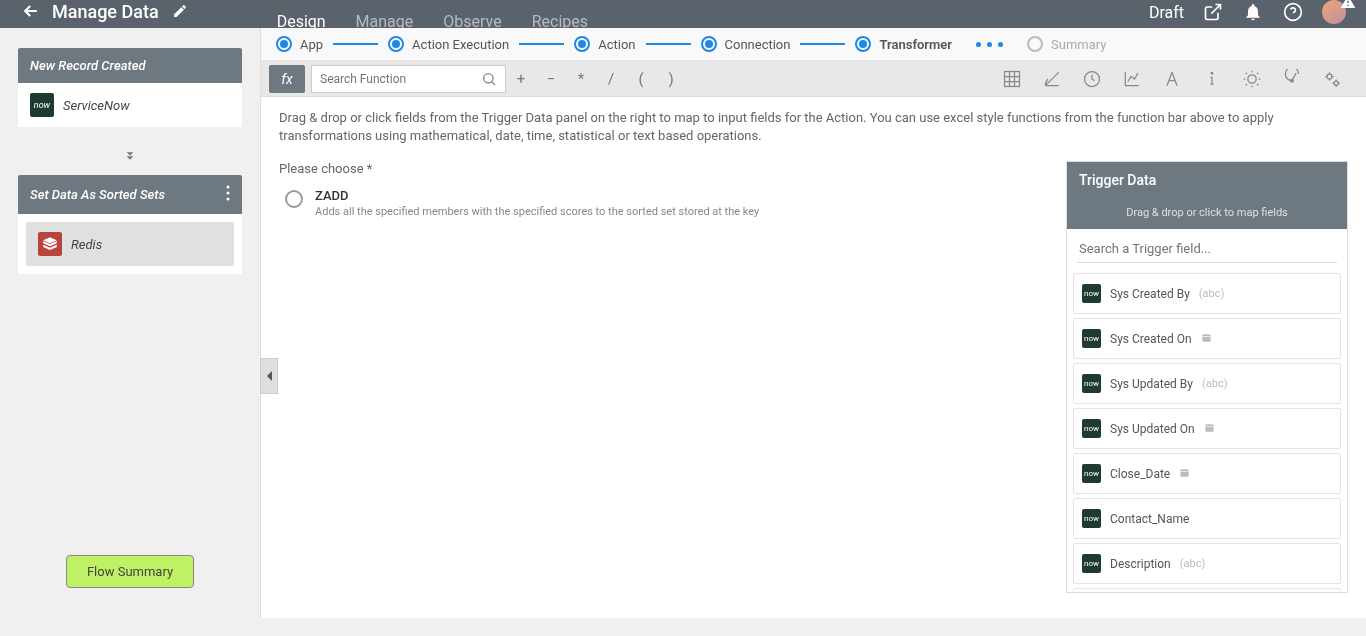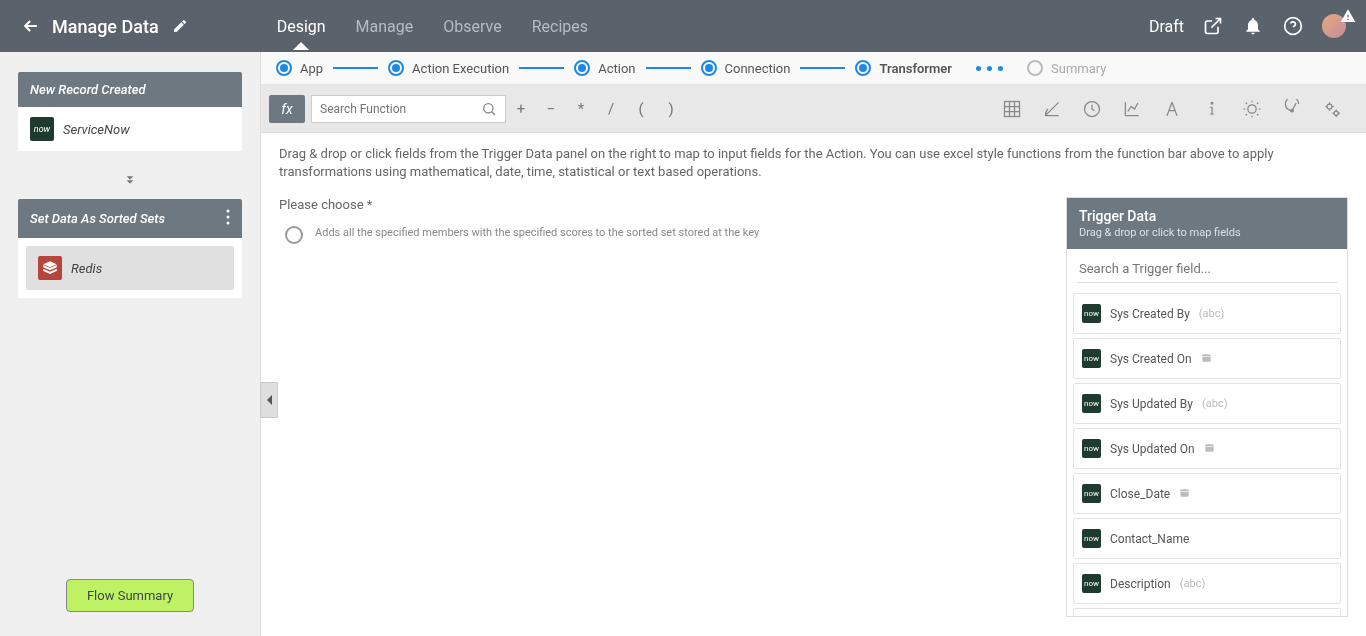--- a/index.html
+++ b/index.html
@@ -1,17 +1,17 @@
 <!DOCTYPE html>
 <html><head>
 <meta charset="utf-8">
 <style>
 * { margin: 0; padding: 0; box-sizing: border-box; font-family: -apple-system, BlinkMacSystemFont, "Segoe UI", Roboto, Arial, sans-serif; }
 body { width: 1366px; height: 636px; overflow: hidden; background: #f0f0f0; }
-.topbar { height: 52px; background: #5a636b; display: flex; align-items: center; color: #fff; padding: 0 20px; }
+.topbar { height: 28px; background: #5a636b; display: flex; align-items: flex-start; color: #fff; padding: 0 20px; }
 .topbar-left { display: flex; align-items: center; gap: 10px; font-size: 18px; font-weight: 500; }
 .topbar-tabs { display: flex; gap: 30px; margin-left: 86px; }
 .topbar-tab { color: #b5bcc1; font-size: 16px; cursor: pointer; padding: 12px 0; position: relative; }
 .topbar-tab.active { color: #fff; }
 .topbar-tab.active::after { content: ""; position: absolute; bottom: -2px; left: 50%; transform: translateX(-50%); width: 0; height: 0; border-left: 8px solid transparent; border-right: 8px solid transparent; border-bottom: 8px solid #fff; }
 .topbar-right { margin-left: auto; display: flex; align-items: center; gap: 18px; }
 .topbar-right .label { font-size: 16px; }
 .icon-btn { width: 22px; height: 22px; display: flex; align-items: center; justify-content: center; cursor: pointer; }
 
 .body-wrap { display: flex; height: calc(636px - 46px); }
@@ -34,41 +34,41 @@
 .steps-bar { height: 33px; background: #f9f9f9; border-bottom: 1px solid #e5e5e5; display: flex; align-items: center; padding: 0 15px; gap: 10px; }
 .step { display: flex; align-items: center; gap: 8px; font-size: 13px; color: #555; }
 .step-radio { width: 16px; height: 16px; border: 2px solid #1e88e5; border-radius: 50%; display: flex; align-items: center; justify-content: center; }
 .step-radio.filled::after { content: ""; width: 8px; height: 8px; background: #1e88e5; border-radius: 50%; }
 .step.disabled .step-radio { border-color: #bbb; }
 .step.disabled { color: #aaa; }
 .step-line { width: 45px; height: 2px; background: #1e88e5; }
 .step-dots { display: flex; gap: 6px; }
 .step-dots span { width: 5px; height: 5px; background: #1e88e5; border-radius: 50%; }
 
-.func-bar { height: 48px; background: #e8e8e8; display: flex; align-items: center; padding: 0 8px; gap: 0; border-bottom: 1px solid #ddd; }
+.func-bar { height: 36px; background: #e8e8e8; display: flex; align-items: center; padding: 0 8px; gap: 0; border-bottom: 1px solid #ddd; }
 .fx-box { width: 36px; height: 28px; background: #6e7880; color: #fff; display: flex; align-items: center; justify-content: center; font-style: italic; font-size: 14px; border-radius: 2px; }
 .search-func { flex: 0 0 195px; height: 28px; background: #fff; border: 1px solid #ccc; margin-left: 6px; display: flex; align-items: center; padding: 0 8px; }
 .search-func input { border: none; outline: none; flex: 1; font-size: 12px; color: #666; }
 .op-btn { width: 30px; height: 28px; display: flex; align-items: center; justify-content: center; color: #777; font-size: 15px; cursor: pointer; }
 .tool-icons { margin-left: auto; display: flex; gap: 18px; padding-right: 15px; }
 .tool-icons .ti { width: 22px; height: 22px; color: #888; cursor: pointer; display:flex; align-items:center; justify-content:center;}
 
 .help-text { padding: 12px 18px 8px; font-size: 13px; color: #666; line-height: 1.4; }
 .content-row { display: flex; padding: 8px 18px 15px; gap: 27px; flex: 1; overflow: hidden; }
 .content-left { flex: 1; }
 .choose-label { font-size: 13px; color: #666; margin-bottom: 12px; }
 .option-row { display: flex; gap: 12px; align-items: flex-start; padding-left: 6px; }
 .radio-o { width: 18px; height: 18px; border: 2px solid #999; border-radius: 50%; margin-top: 2px; flex-shrink: 0; }
 .opt-text .title { font-size: 13px; color: #333; font-weight: 500; }
 .opt-text .desc { font-size: 11px; color: #888; margin-top: 2px; }
 
 .trigger-panel { width: 282px; display: flex; flex-direction: column; border: 1px solid #ddd; background: #fff; margin-bottom: 10px;}
 .trigger-header { background: #6e7880; color: #fff; padding: 10px 12px; }
 .trigger-header .t1 { font-size: 14px; font-weight: 500; }
-.trigger-header .t2 { font-size: 11px; color: #dce0e3; margin-top: 2px; }
+.trigger-header .t2 { font-size: 11px; color: #dce0e3; margin-top: 18px; text-align: center; }
 .trigger-search { padding: 6px 10px; }
 .trigger-search input { width: 100%; border: none; border-bottom: 1px solid #ddd; padding: 6px 2px; font-size: 13px; outline: none; color: #666; }
 .trigger-list { flex: 1; overflow-y: auto; padding: 0 6px 6px; position: relative; }
 .tfield { display: flex; align-items: center; gap: 9px; padding: 10px 8px; border: 1px solid #e3e3e3; margin-top: 4px; font-size: 12px; color: #555; background: #fff; cursor: pointer; border-radius: 2px;}
 .tfield .tag { color: #bbb; font-size: 11px; }
 .tfield .nowi { width: 19px; height: 19px; background: #1f3a2f; color: #fff; font-size: 8px; display: flex; align-items: center; justify-content: center; border-radius: 2px;}
 .trigger-list::-webkit-scrollbar { width: 8px; }
 .trigger-list::-webkit-scrollbar-thumb { background: #c5c5c5; border-radius: 4px;}
 .avatar { width: 24px; height: 24px; border-radius: 50%; background: linear-gradient(135deg, #e8a87c, #c38d9e); position: relative;}
 .warn-badge { position: absolute; top: -6px; right: -10px; color: #fff; }
@@ -278,20 +278,21 @@
     </div>
 
     <div class="help-text">Drag &amp; drop or click fields from the Trigger Data panel on the right to map to input fields for the Action. You can use excel style functions from the function bar above to apply transformations using mathematical, date, time, statistical or text based operations.</div>
 
     <div class="content-row">
       <div class="content-left">
         <div class="choose-label">Please choose *</div>
         <div class="option-row">
           <div class="radio-o"></div>
           <div class="opt-text">
+            <div class="title">ZADD</div>
             <div class="desc">Adds all the specified members with the specified scores to the sorted set stored at the key</div>
           </div>
         </div>
       </div>
 
       <div class="trigger-panel">
         <div class="trigger-header">
           <div class="t1">Trigger Data</div>
           <div class="t2">Drag &amp; drop or click to map fields</div>
         </div>

